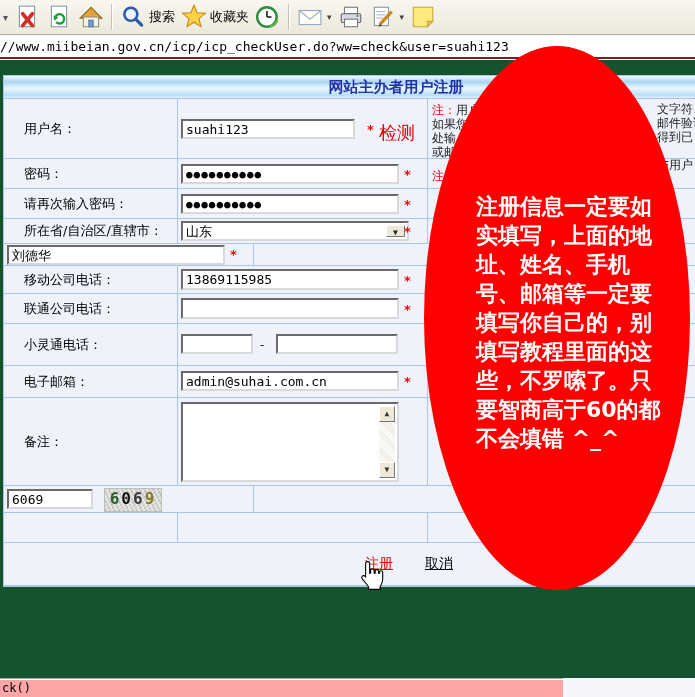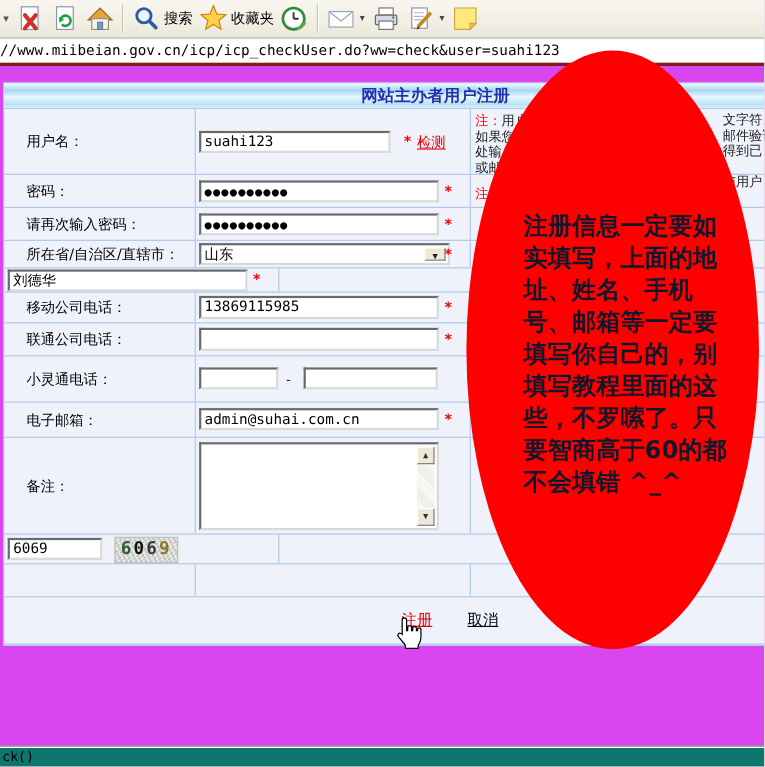--- a/index.html
+++ b/index.html
@@ -11,38 +11,38 @@
            display:flex;align-items:center;padding:0 2px;}
   .tbtn{display:flex;align-items:center;gap:3px;padding:2px 3px;cursor:default;}
   .tbtn svg{display:block;}
   .tlabel{font-size:13px;color:#000;}
   .tsep{width:0;height:26px;border-left:1px solid #C6C3B2;border-right:1px solid #FFFFFF;margin:0 4px;}
   .tchev{font-size:10px;color:#555;padding:0 3px 0 1px;}
   .ddchev{font-size:9px;color:#444;margin-left:1px;}
   
   .addressbar{position:absolute;top:36px;left:0;width:695px;height:21px;background:#fff;
               display:flex;align-items:center;font-family:"DejaVu Sans Mono",monospace;
-              font-size:13px;color:#000;border-bottom:6px solid #7f1d1d;box-shadow:0 2px 0 #FFFFFF;}
-  
-  .page{position:absolute;top:60px;left:0;width:695px;height:618px;background:#d946ef;}
+              font-size:13px;color:#000;border-bottom:2px solid #7f1d1d;box-shadow:0 2px 0 #FFFFFF;}
+  
+  .page{position:absolute;top:60px;left:0;width:695px;height:618px;background:#14532d;}
   .ftable{position:absolute;left:3px;top:15px;width:784px;border:1px solid #A9C6E6;background:#F0F2FB;}
   .trow{display:flex;border-top:1px solid #A9C6E6;position:relative;box-sizing:border-box;}
   .title-row{border-top:none;height:22px;}
   .ftitle{width:100%;text-align:center;font-weight:bold;font-size:15px;color:#2233AA;line-height:22px;
           background:linear-gradient(180deg,#f4fbff 0%,#cfeafa 12%,#a9d6f0 28%,#eaf7fe 55%,#cfeafa 72%,#b7e0f4 88%,#e4f4fd 100%);}
   .cell-label{width:174px;box-sizing:border-box;padding-left:20px;display:flex;align-items:center;
               font-size:13px;color:#000;border-right:1px solid #A9C6E6;}
   .cell-input{width:250px;box-sizing:border-box;position:relative;border-right:1px solid #A9C6E6;}
   .cell-note{flex:1;position:relative;font-size:12px;}
   .tb{position:absolute;background:#fff;border:2px solid;border-color:#6a6a6a #d9d9d9 #d9d9d9 #6a6a6a;
       font-family:"DejaVu Sans Mono",monospace;font-size:13px;line-height:16px;padding:1px 3px;
       box-sizing:border-box;white-space:nowrap;overflow:hidden;color:#000;}
   .pwd{letter-spacing:1px;font-size:11px;line-height:15px;}
   .star{position:absolute;color:#FF0000;font-size:13px;font-weight:bold;}
-  .chk{position:absolute;color:#E00000;font-size:13px;text-decoration:underline;cursor:pointer;}
+  .chk{position:absolute;color:#E00000;font-size:18px;cursor:pointer;}
   .selbtn{position:absolute;right:2px;top:2px;bottom:2px;width:17px;background:#ECE9D8;
           border:1px solid;border-color:#fff #777 #777 #fff;text-align:center;font-size:8px;
           line-height:14px;color:#222;}
   .sb{position:absolute;right:2px;top:2px;bottom:2px;width:16px;
       background:repeating-linear-gradient(45deg,#ffffff 0 1px,#ECEAE0 1px 2px);}
   .sbtn{height:14px;background:#ECE9D8;border:1px solid;border-color:#fff #777 #777 #fff;
         font-size:8px;text-align:center;line-height:13px;color:#333;}
   .sbtn.dn{position:absolute;bottom:0;left:0;right:0;}
   .sbtn.up{position:absolute;top:0;left:0;right:0;}
   .captcha{position:absolute;background:#D9D9D2;border:1px solid #BFBFB6;text-align:center;
@@ -52,26 +52,26 @@
            letter-spacing:2px;}
   .nl{position:absolute;font-size:12px;color:#222;white-space:nowrap;}
   .nred{color:#FF0000;}
   .btnrow{justify-content:center;align-items:flex-start;padding-top:12px;gap:32px;font-size:14px;}
   .lnk{cursor:pointer;text-decoration:underline;}
   .lnk-reg{color:#E00000;margin-left:26px;}
   .lnk-cancel{color:#000;}
   
   .oval{position:absolute;left:424px;top:46px;width:266px;height:544px;background:#FF0000;
         border-radius:50%;z-index:40;}
-  .oval-text{position:absolute;left:52px;top:146px;color:#0f172a;font-size:22px;font-weight:bold;
+  .oval-text{position:absolute;left:52px;top:146px;color:#ffffff;font-size:22px;font-weight:bold;
              line-height:29px;white-space:pre-line;}
   .handcur{position:absolute;left:358px;top:560px;z-index:60;}
   
-  .statusbar{position:absolute;left:0;bottom:0;width:695px;height:19px;box-sizing:border-box;
-             background:#0f766e;border-top:1px solid #ACA899;box-shadow:inset 0 1px 0 #fff;
+  .statusbar{position:absolute;left:0;bottom:0;width:563px;height:19px;box-sizing:border-box;
+             background:#fca5a5;border-top:1px solid #ACA899;box-shadow:inset 0 1px 0 #fff;
              display:flex;align-items:center;font-family:"DejaVu Sans Mono",monospace;font-size:12px;color:#000;
              padding-left:2px;}
 </style>
 </head>
 <body>
 
 <div class="screen">
 
   <div class="toolbar">
     <span class="tchev">▾</span>

